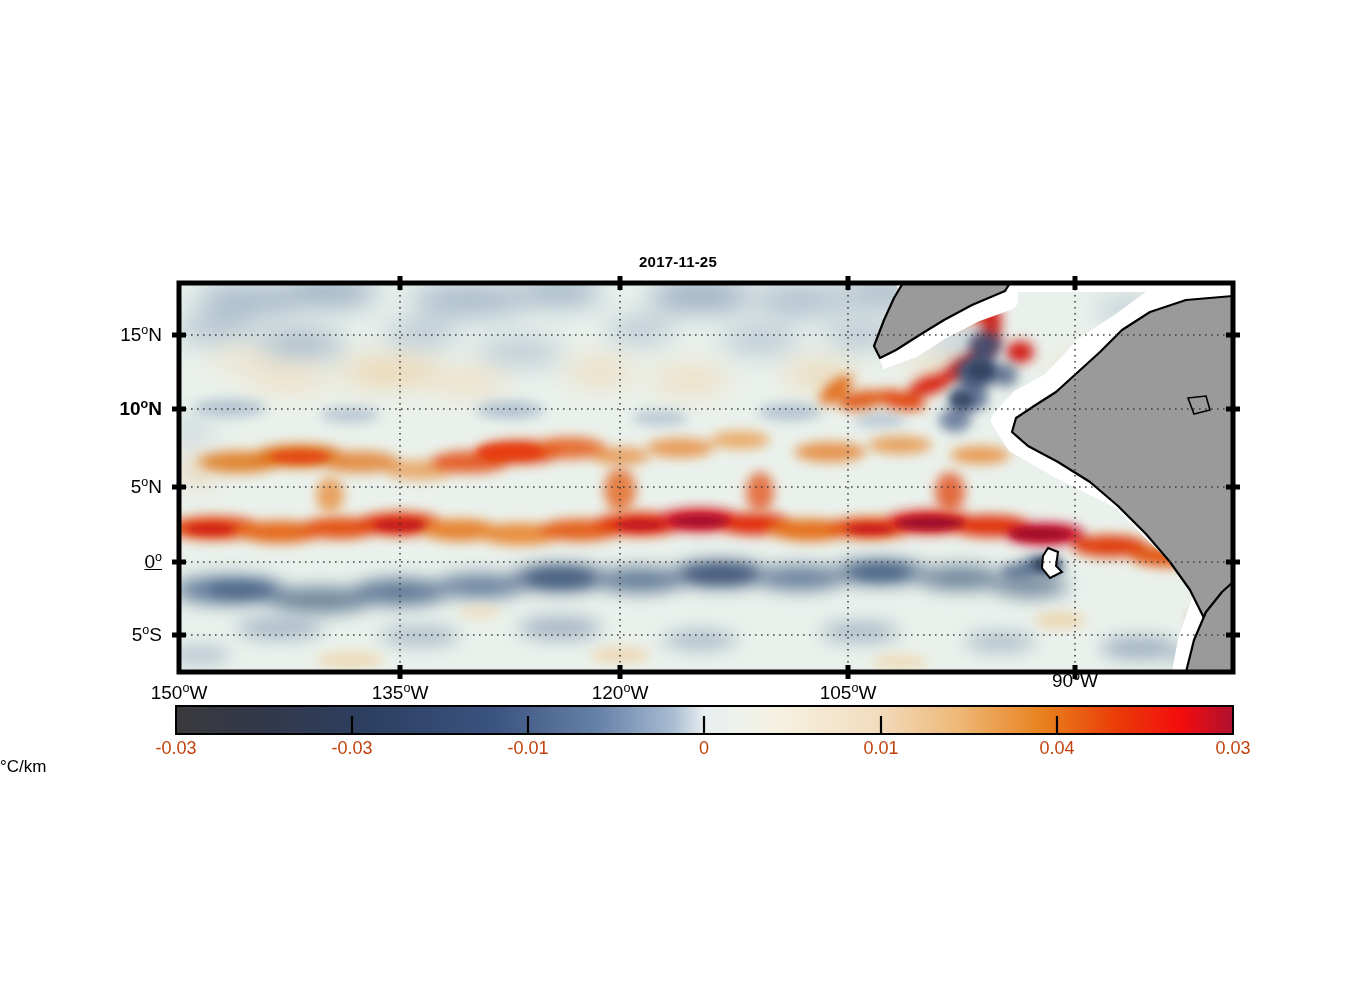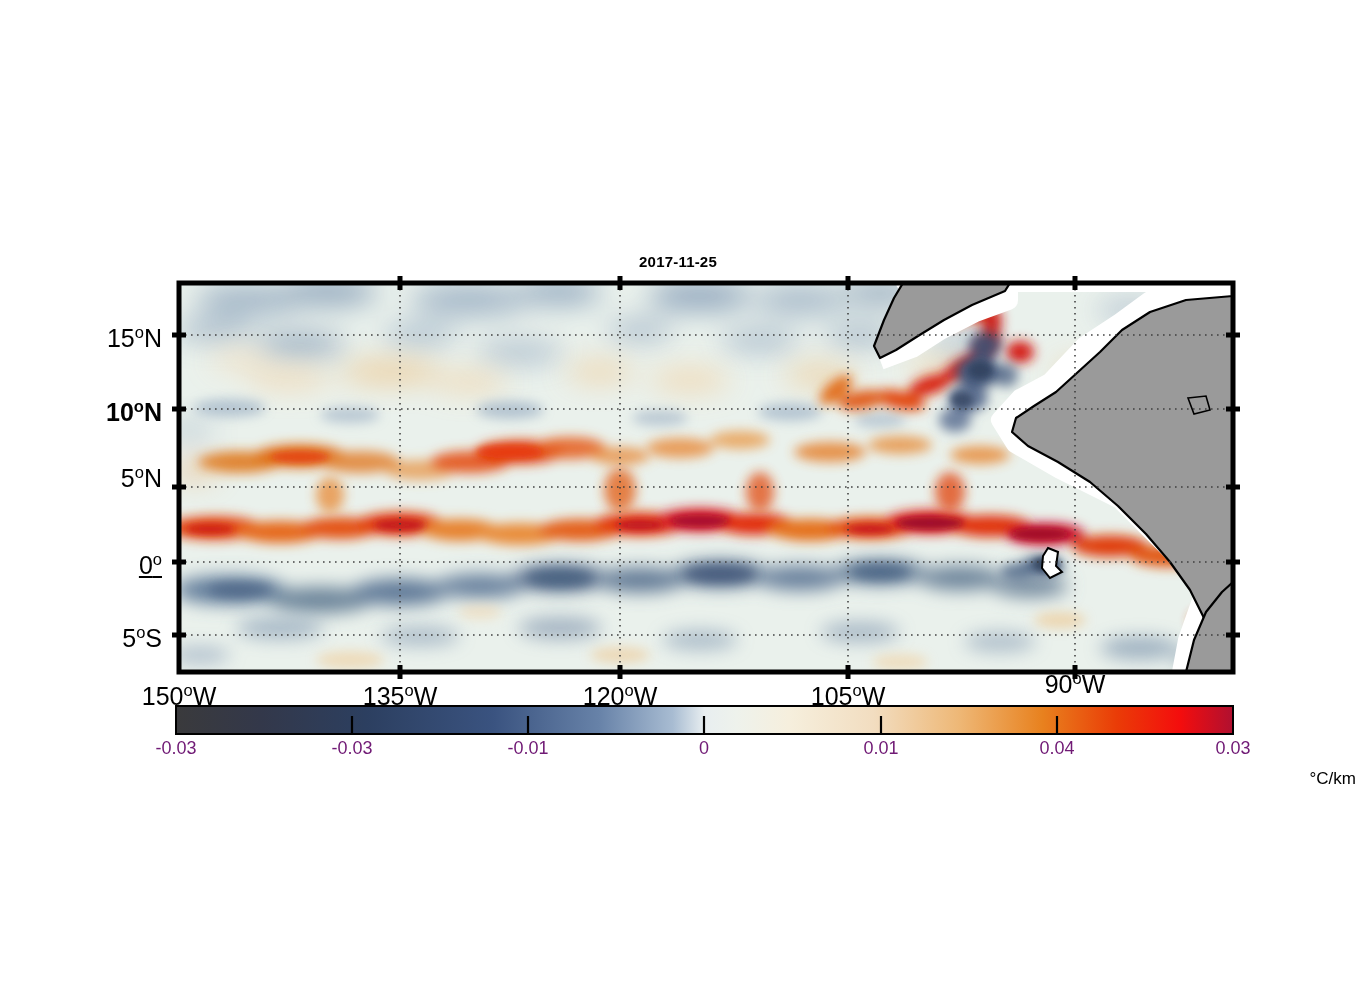--- a/index.html
+++ b/index.html
@@ -33,45 +33,44 @@
     top: 203px;
     font-size: 30px;
   }
   #sub-title {
     top: 253px;
     font-size: 15px;
   }
   .axis-label {
     position: absolute;
     color: #000;
-    font-size: 25px;
+    font-size: 19px;
     white-space: nowrap;
   }
   .ylab {
     text-align: right;
   }
   .xlab {
     text-align: center;
   }
   .cb-tick-label {
     position: absolute;
     font-size: 18px;
-    color: #701a75;
+    color: #c2410c;
     text-align: center;
     white-space: nowrap;
   }
   #cb-unit {
     position: absolute;
     font-size: 17px;
     color: #000;
-    text-align: right;
+    text-align: left;
     width: 1356px;
     left: 0;
     top: 757px;
-    margin-top: 12px;
   }
   sup {
     font-size: 0.66em;
     vertical-align: super;
     line-height: 0;
   }
 </style>
 </head>
 <body>
 
@@ -431,21 +430,21 @@
       <line x1="352" y1="716" x2="352" y2="734"></line>
       <line x1="528" y1="716" x2="528" y2="734"></line>
       <line x1="704" y1="716" x2="704" y2="734"></line>
       <line x1="881" y1="716" x2="881" y2="734"></line>
       <line x1="1057" y1="716" x2="1057" y2="734"></line>
     </g>
   </svg>
 
   <div class="axis-label ylab" style="left:74px; top:324px; width:88px;">15<sup>o</sup>N</div>
   <div class="axis-label ylab" style="left:74px; top:398px; width:88px;font-weight:bold;">10<sup>o</sup>N</div>
-  <div class="axis-label ylab" style="left:74px; top:464px; width:88px;">5<sup>o</sup>N</div>
+  <div class="axis-label ylab" style="left:74px; top:476px; width:88px;">5<sup>o</sup>N</div>
   <div class="axis-label ylab" style="left:74px; top:551px; width:88px;text-decoration:underline;">0<sup>o</sup></div>
   <div class="axis-label ylab" style="left:74px; top:624px; width:88px;">5<sup>o</sup>S</div>
 
   <div class="axis-label xlab" style="left:109px; top:682px; width:140px;">150<sup>o</sup>W</div>
   <div class="axis-label xlab" style="left:330px; top:682px; width:140px;">135<sup>o</sup>W</div>
   <div class="axis-label xlab" style="left:550px; top:682px; width:140px;">120<sup>o</sup>W</div>
   <div class="axis-label xlab" style="left:778px; top:682px; width:140px;">105<sup>o</sup>W</div>
   <div class="axis-label xlab" style="left:1005px; top:670px; width:140px;">90<sup>o</sup>W</div>
 
   <div class="cb-tick-label" style="left:116px; top:738px; width:120px;">-0.03</div>

